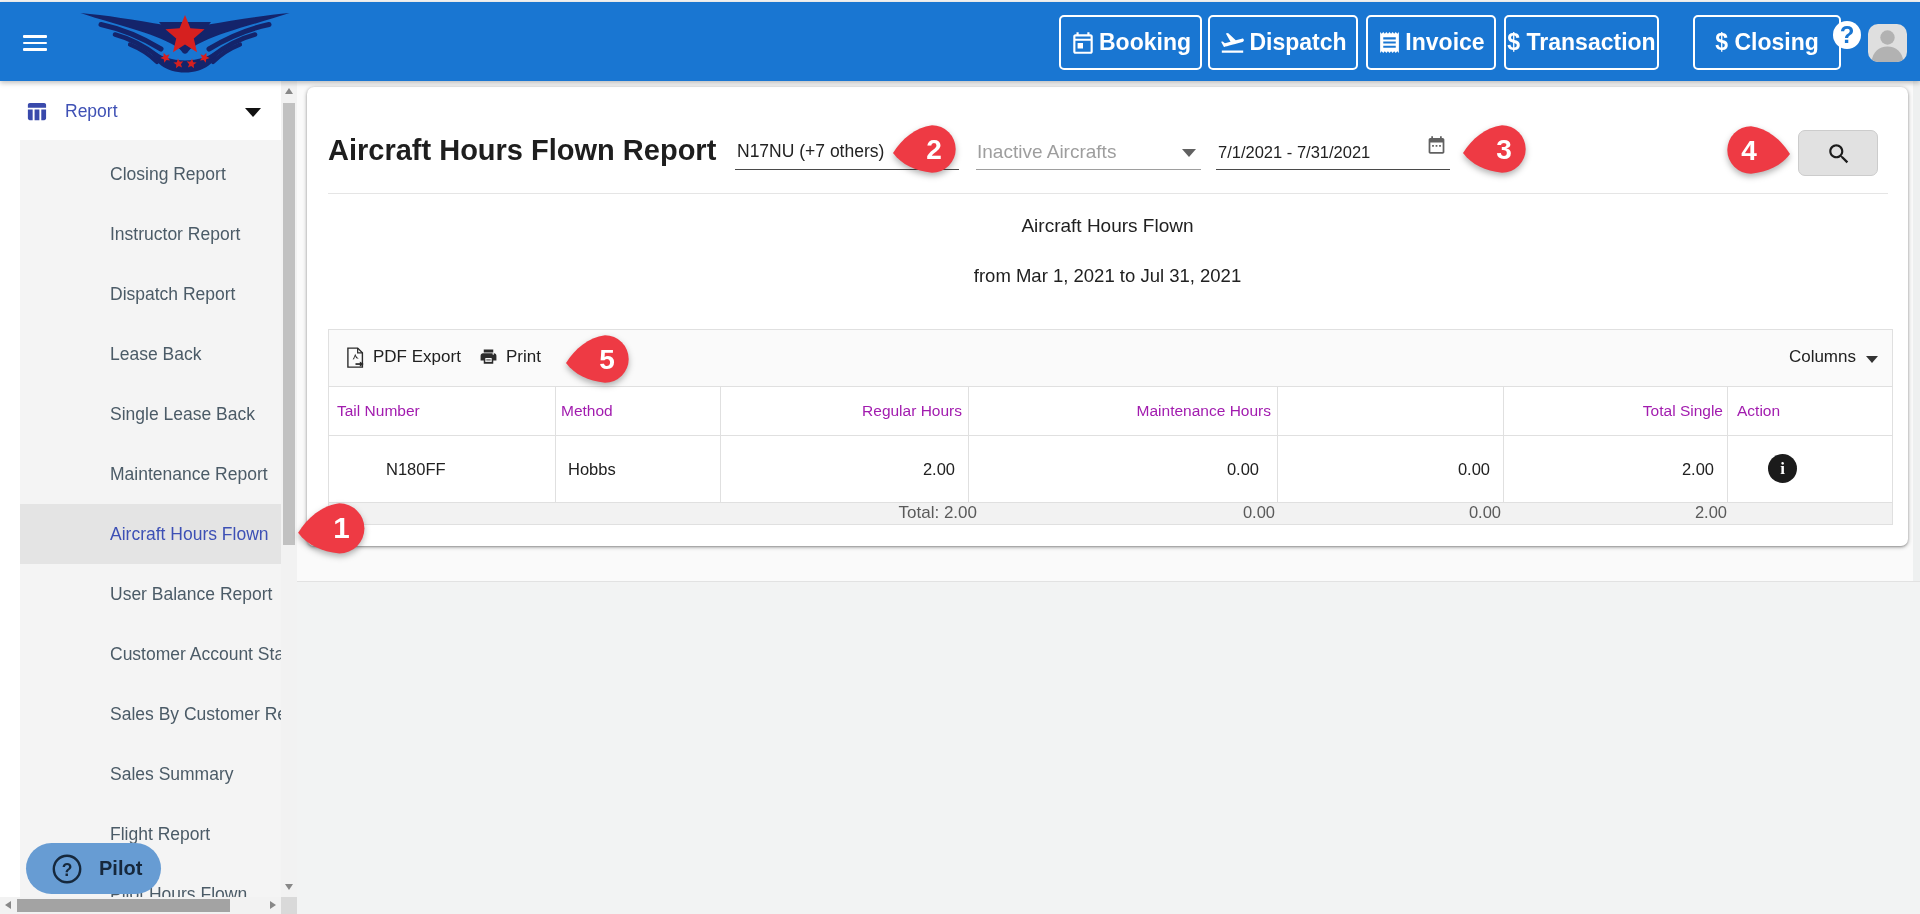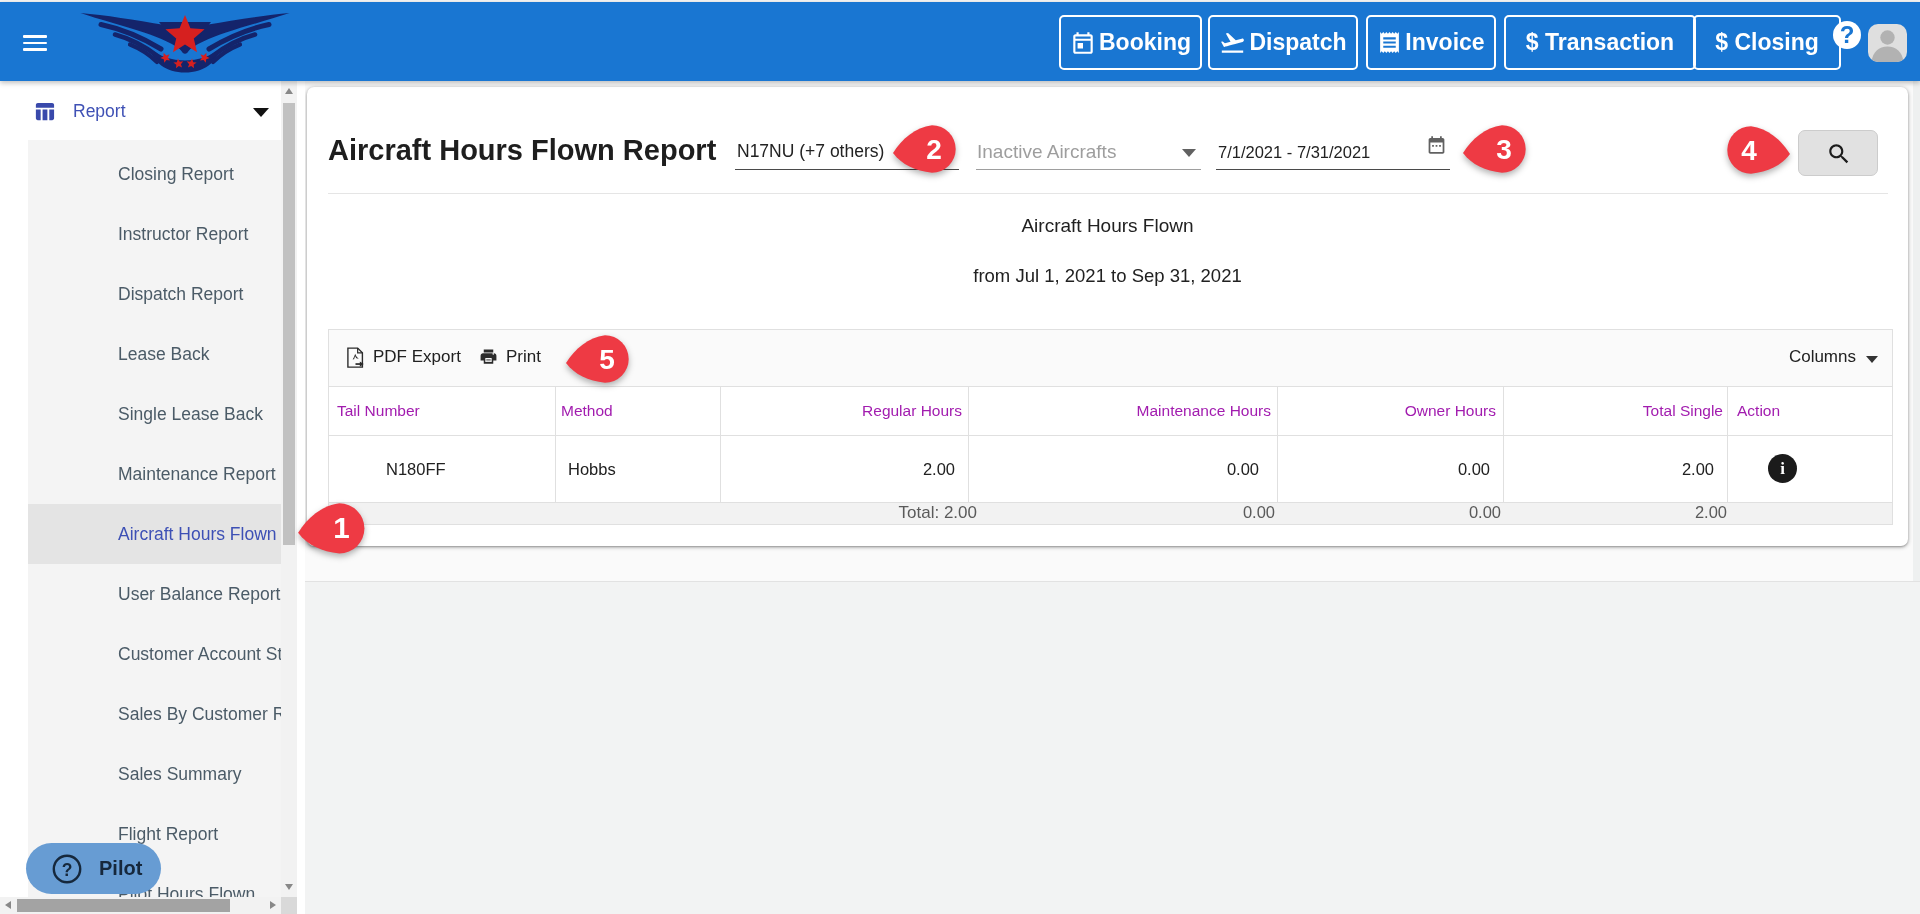--- a/index.html
+++ b/index.html
@@ -7,21 +7,21 @@
   body { background:#fff; position:relative; }
 
   
   #topbar { position:absolute; left:0; top:2px; width:1920px; height:79px; background:#1976d2; box-shadow:0 2px 5px rgba(0,0,0,.25); z-index:50;padding-left:28px; }
   #burger { position:absolute; left:23px; top:33px; width:24px; }
   #burger div { height:2.8px; background:#fff; margin-bottom:3.8px; border-radius:1px; }
   .navbtn { position:absolute; top:13px; height:55px; border:2px solid #fff; border-radius:5px; color:#fff; font-size:23px; font-weight:700; display:flex; align-items:center; justify-content:center; }
   .navbtn svg { margin-right:3px; }
 
   
-  #sidebar { position:absolute; left:8px; top:81px; width:297px; height:833px; background:#fff; z-index:10; }
+  #sidebar { position:absolute; left:0; top:81px; width:297px; height:833px; background:#fff; z-index:10; }
   #submenu { position:absolute; left:20px; top:59px; width:261px; height:774px; background:#f4f4f4; }
   .mitem { position:absolute; left:110px; width:171px; height:60px; line-height:60px; font-size:17.5px; color:#4b5b67; white-space:nowrap; overflow:hidden; }
   #selitem { position:absolute; left:20px; top:423px; width:261px; height:60px; background:#e4e4e4; }
 
   
   #mainbg { position:absolute; left:297px; top:81px; width:1616px; height:500px; background:#fafafa; }
   #lowbg { position:absolute; left:297px; top:581px; width:1623px; height:333px; background:#f2f3f3; border-top:1px solid #e2e2e2; }
   #rightstrip { position:absolute; left:1913px; top:81px; width:7px; height:500px; background:#eef0f0; }
   #card { position:absolute; left:307px; top:87px; width:1601px; height:459px; background:#fff; border-radius:7px; box-shadow:0 1px 4px rgba(0,0,0,.32), 0 1px 2px rgba(0,0,0,.22); }
 
@@ -88,21 +88,21 @@
   <div class="navbtn" style="left:1208px; width:150px;">
     <svg width="27" height="27" viewBox="0 0 24 24" fill="#fff">
         <path d="M2.5 19h19v2h-19zm19.57-9.36c-.21-.8-1.04-1.28-1.84-1.06L14.92 10l-6.9-6.43-1.93.51 4.14 7.17-4.97 1.33-1.97-1.54-1.45.39 2.59 4.49s7.12-1.9 16.57-4.43c.81-.23 1.28-1.05 1.07-1.85z"></path>
       </svg>
     Dispatch</div>
   <div class="navbtn" style="left:1366px; width:130px;">
     <svg width="25" height="25" viewBox="0 0 24 24" fill="#fff">
         <path d="M18 17H6v-2h12v2zm0-4H6v-2h12v2zm0-4H6V7h12v2zM3 22l1.5-1.5L6 22l1.5-1.5L9 22l1.5-1.5L12 22l1.5-1.5L15 22l1.5-1.5L18 22l1.5-1.5L21 22V2l-1.5 1.5L18 2l-1.5 1.5L15 2l-1.5 1.5L12 2l-1.5 1.5L9 2 7.5 3.5 6 2 4.5 3.5 3 2v20z"></path>
       </svg>
     Invoice</div>
-  <div class="navbtn" style="left:1504px; width:192px;">$&nbsp;Transaction</div>
+  <div class="navbtn" style="left:1504px; width:155px;">$&nbsp;Transaction</div>
   <div class="navbtn" style="left:1693px; width:148px;">$&nbsp;Closing</div>
   <div style="position:absolute; left:1833px; top:19px; width:28px; height:28px; background:#fff; border-radius:50%; color:#1976d2; font-size:24px; font-weight:700; text-align:center; line-height:28px;">?</div>
   <div style="position:absolute; left:1868px; top:22px; width:39px; height:38px; background:#dfdfdf; border-radius:10px; overflow:hidden;">
     <svg width="39" height="38" viewBox="0 0 39 38">
         <circle cx="19.5" cy="13.5" r="7.2" fill="#b2b2b2"></circle>
         <path d="M19.5 22.5 C28 22.5 34.5 28 35.5 38 L3.5 38 C4.5 28 11 22.5 19.5 22.5 Z" fill="#b2b2b2"></path>
       </svg>
   </div>
 </div>
 <div style="position:absolute;left:0;top:0;width:1920px;height:2px;background:#f4f4f4;"></div>
@@ -162,21 +162,21 @@
     </svg>
   <div class="uline" style="left:909px; top:82px; width:234px; border-color:#4a4a4a; border-bottom-width:1.5px;"></div>
 
   <div style="position:absolute;left:1491px;top:43px;width:80px;height:46px;background:#e1e1e1;border:1px solid #cccccc;border-radius:7px;">
     <svg width="26" height="26" viewBox="0 0 24 24" style="position:absolute;left:27px;top:10px;">
         <path fill="#1c1c1c" d="M15.5 14h-.79l-.28-.27C15.41 12.59 16 11.11 16 9.5 16 5.91 13.09 3 9.5 3S3 5.91 3 9.5 5.91 16 9.5 16c1.61 0 3.09-.59 4.23-1.57l.27.28v.79l5 4.99L20.49 19l-4.99-5zm-6 0C7.01 14 5 11.99 5 9.5S7.01 5 9.5 5 14 7.01 14 9.5 11.99 14 9.5 14z"></path>
       </svg>
   </div>
   <div id="divider"></div>
   <div id="ctr1">Aircraft Hours Flown</div>
-  <div id="ctr2">from Jul 1, 2021 to Sep 31, 2021</div>
+  <div id="ctr2">from Mar 1, 2021 to Jul 31, 2021</div>
 
   <div id="twrap">
     <div id="toolbar">
       <svg style="position:absolute;left:17px;top:17px;" width="19" height="22" viewBox="0 0 22 25">
         <path d="M2.2 1 H13.5 L19 6.5 V23 H2.2 Z" fill="none" stroke="#2b2b2b" stroke-width="1.6"></path>
         <path d="M13.5 1 V6.5 H19" fill="none" stroke="#2b2b2b" stroke-width="1.4"></path>
         <path d="M10.6 7.5 c0.9 2.6 2.4 4.6 4.3 5.8 -2.5-0.3 -5-0.1 -7.2 0.8 1.3-2 2.3-4.3 2.9-6.6 Z M10.6 10.5 c-0.4 1.2 -0.9 2.4 -1.5 3.4 1.2-0.4 2.5-0.5 3.8-0.4 -0.9-0.8 -1.7-1.8 -2.3-3 Z" fill="#2b2b2b"></path>
         <path d="M11 19.5 h6" stroke="#2b2b2b" stroke-width="2"></path>
         <path d="M16 16.5 l4.5 3 -4.5 3 Z" fill="#2b2b2b"></path>
       </svg>
@@ -190,21 +190,20 @@
       <div style="position:absolute;right:14px;top:26px;width:0;height:0;border-left:6px solid transparent;border-right:6px solid transparent;border-top:7px solid #333;"></div>
     </div>
     <div style="position:absolute;left:0;top:56px;width:1563px;border-top:1px solid #e0e0e0;"></div>
     <div style="position:absolute;left:0;top:105px;width:1563px;border-top:1px solid #e0e0e0;"></div>
 
     <div class="hcell" style="left:8px;">Tail Number</div>
     <div class="hcell" style="left:232px;">Method</div>
 
     <div class="hcell" style="left:391px; width:242px; text-align:right;padding-left:13px;">Regular Hours</div>
     <div class="hcell" style="left:639px; width:303px; text-align:right;">Maintenance Hours</div>
-    <div class="hcell" style="left:948px; width:219px; text-align:right;">Owner Hours</div>
     <div class="hcell" style="left:1174px; width:220px; text-align:right;">Total Single</div>
     <div class="hcell" style="left:1408px;">Action</div>
 
     <div class="vline" style="left:226px;"></div>
     <div class="vline" style="left:391px;"></div>
     <div class="vline" style="left:639px;"></div>
     <div class="vline" style="left:948px;"></div>
     <div class="vline" style="left:1174px;"></div>
     <div class="vline" style="left:1398px;"></div>
 

